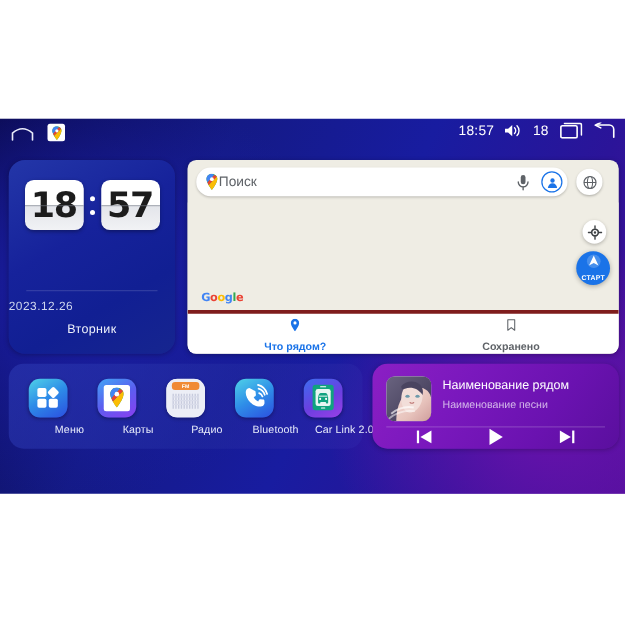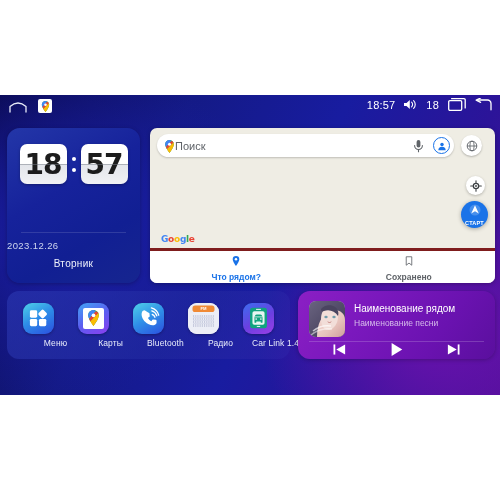--- a/index.html
+++ b/index.html
@@ -290,33 +290,20 @@
             <path d="M21.2 5.3 5.9 20.9c2.5 4.2 6.1 9.1 6.1 9.1s10-12.7 10-20.1c0-1.6-.3-3.2-.8-4.6z" fill="#fbbc04"></path>
             <path d="M3.9 16.3 16.4 2.2a10 10 0 0 1 4.8 3.1L5.9 20.9a44 44 0 0 1-2-4.6z" fill="#ea4335"></path>
             <circle cx="12" cy="10" r="3.5" fill="#ffffff"></circle>
           </svg>
         </div>
       </div>
       <div class="applbl">Карты</div>
     </div>
 
     <div class="app">
-      <div class="appico ico-bt">
-        <svg width="22" height="22" viewBox="0 0 24 24">
-          <path d="M7.2 3.6c-1.3 0-2.6 1-3 2.3-1 3.3 1 7.6 3.6 10.2 2.6 2.6 6.9 4.6 10.2 3.6 1.3-.4 2.3-1.7 2.3-3l-.1-1.9c0-.6-.5-1-1-1l-2.7-.3c-.5 0-1 .3-1.2.8l-.5 1.2c-1.6-.6-3.2-2-4-3.9l1.2-.5c.5-.2.8-.7.8-1.2l-.3-2.7c0-.5-.4-1-1-1z" fill="#ffffff"></path>
-          <path d="M16.6 7.5a5 5 0 0 1 0 0" fill="none"></path>
-          <path d="M15.1 4.3a8.2 8.2 0 0 1 5.4 5.3" fill="none" stroke="#ffffff" stroke-width="1.5" stroke-linecap="round"></path>
-          <path d="M15.6 8.2a4.6 4.6 0 0 1 2.9 2.9" fill="none" stroke="#ffffff" stroke-width="1.5" stroke-linecap="round"></path>
-          <path d="M14.6 1a11.4 11.4 0 0 1 8 7.9" fill="none" stroke="#ffffff" stroke-width="1.5" stroke-linecap="round"></path>
-        </svg>
-      </div>
-      <div class="applbl">Bluetooth</div>
-    </div>
-
-    <div class="app">
       <div class="appico ico-radio">
         <svg width="31" height="31" viewBox="0 0 31 31">
           <rect x="0" y="0" width="31" height="31" fill="#eceef6"></rect>
           <rect x="4.5" y="2.5" width="22" height="6.5" rx="2.6" fill="#f08a35"></rect>
           <text x="15.5" y="7.4" font-size="4.2" fill="#ffffff" text-anchor="middle" font-family="Liberation Sans, sans-serif" font-weight="bold">FM</text>
           <g fill="#c7cbdd">
             <rect x="5" y="12" width="1.1" height="12"></rect>
               <rect x="7.2" y="12" width="1.1" height="12"></rect>
             <rect x="9.4" y="12" width="1.1" height="12"></rect>
               <rect x="11.6" y="12" width="1.1" height="12"></rect>
@@ -331,33 +318,46 @@
             <rect x="5" y="14" width="21" height="1"></rect>
               <rect x="5" y="17" width="21" height="1"></rect>
             <rect x="5" y="20" width="21" height="1"></rect>
           </g>
         </svg>
       </div>
       <div class="applbl">Радио</div>
     </div>
 
     <div class="app">
+      <div class="appico ico-bt">
+        <svg width="22" height="22" viewBox="0 0 24 24">
+          <path d="M7.2 3.6c-1.3 0-2.6 1-3 2.3-1 3.3 1 7.6 3.6 10.2 2.6 2.6 6.9 4.6 10.2 3.6 1.3-.4 2.3-1.7 2.3-3l-.1-1.9c0-.6-.5-1-1-1l-2.7-.3c-.5 0-1 .3-1.2.8l-.5 1.2c-1.6-.6-3.2-2-4-3.9l1.2-.5c.5-.2.8-.7.8-1.2l-.3-2.7c0-.5-.4-1-1-1z" fill="#ffffff"></path>
+          <path d="M16.6 7.5a5 5 0 0 1 0 0" fill="none"></path>
+          <path d="M15.1 4.3a8.2 8.2 0 0 1 5.4 5.3" fill="none" stroke="#ffffff" stroke-width="1.5" stroke-linecap="round"></path>
+          <path d="M15.6 8.2a4.6 4.6 0 0 1 2.9 2.9" fill="none" stroke="#ffffff" stroke-width="1.5" stroke-linecap="round"></path>
+          <path d="M14.6 1a11.4 11.4 0 0 1 8 7.9" fill="none" stroke="#ffffff" stroke-width="1.5" stroke-linecap="round"></path>
+        </svg>
+      </div>
+      <div class="applbl">Bluetooth</div>
+    </div>
+
+    <div class="app">
       <div class="appico ico-carlink">
         <svg width="19" height="22" viewBox="0 0 20 24">
           <rect x="0.8" y="0.8" width="18.4" height="22.4" rx="2.6" fill="#10a37f"></rect>
           <rect x="3.4" y="4.6" width="13.2" height="14.8" rx="2" fill="#ffffff" opacity="0.9"></rect>
           <path d="M5.6 12.2c0-1.2.6-2.8 1.1-3.5.3-.4.8-.6 1.3-.6h4c.5 0 1 .2 1.3.6.5.7 1.1 2.3 1.1 3.5v4.3c0 .4-.3.7-.7.7h-.6a.7.7 0 0 1-.7-.7v-.6H7.6v.6c0 .4-.3.7-.7.7h-.6a.7.7 0 0 1-.7-.7z" fill="#10a37f"></path>
           <circle cx="7.4" cy="13.2" r=".9" fill="#ffffff"></circle>
           <circle cx="12.6" cy="13.2" r=".9" fill="#ffffff"></circle>
           <path d="M6.6 10.8h6.8" stroke="#ffffff" stroke-width=".8" stroke-linecap="round"></path>
           <path d="M7.8 2.6h4.4" stroke="#ffffff" stroke-width="1" stroke-linecap="round"></path>
           <path d="M8.6 21.2h2.8" stroke="#ffffff" stroke-width="1" stroke-linecap="round"></path>
         </svg>
       </div>
-      <div class="applbl">Car Link 1.4</div>
+      <div class="applbl">Car Link 2.0</div>
     </div>
 
   </div>
 
   <div id="music">
     <div class="art">
       <svg width="36" height="36" viewBox="0 0 36 36">
         <defs>
           <linearGradient id="skin" x1="0" y1="0" x2="1" y2="1">
             <stop offset="0%" stop-color="#f6e0dc"></stop>

